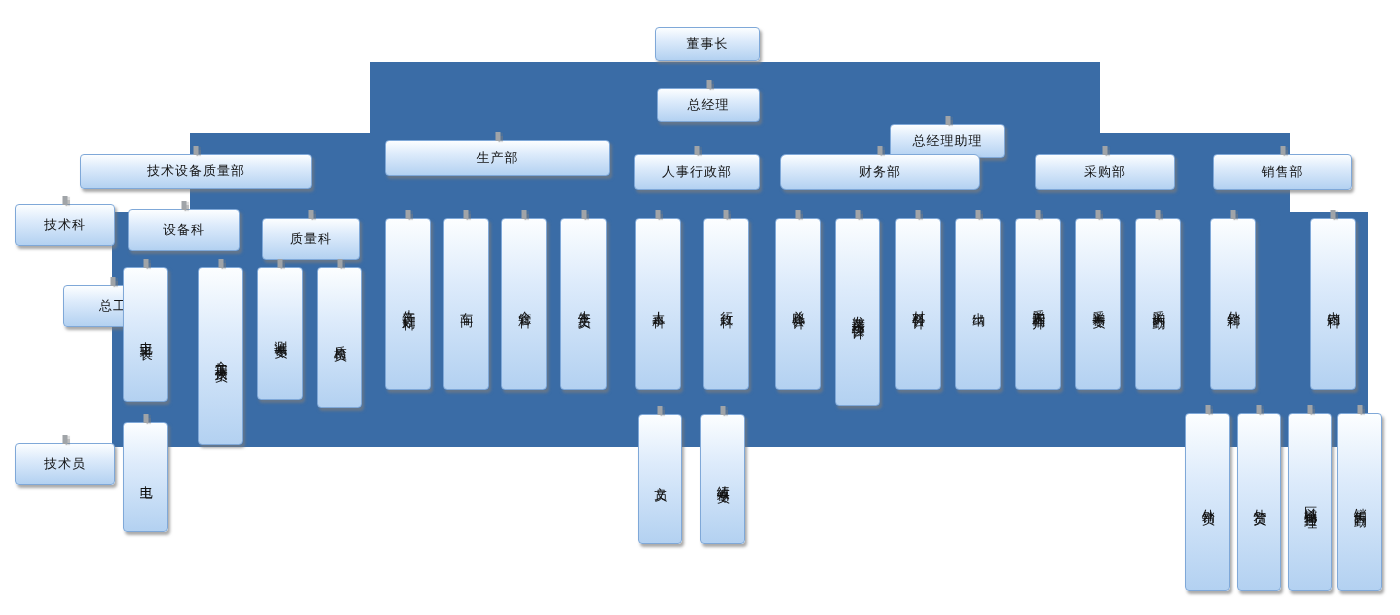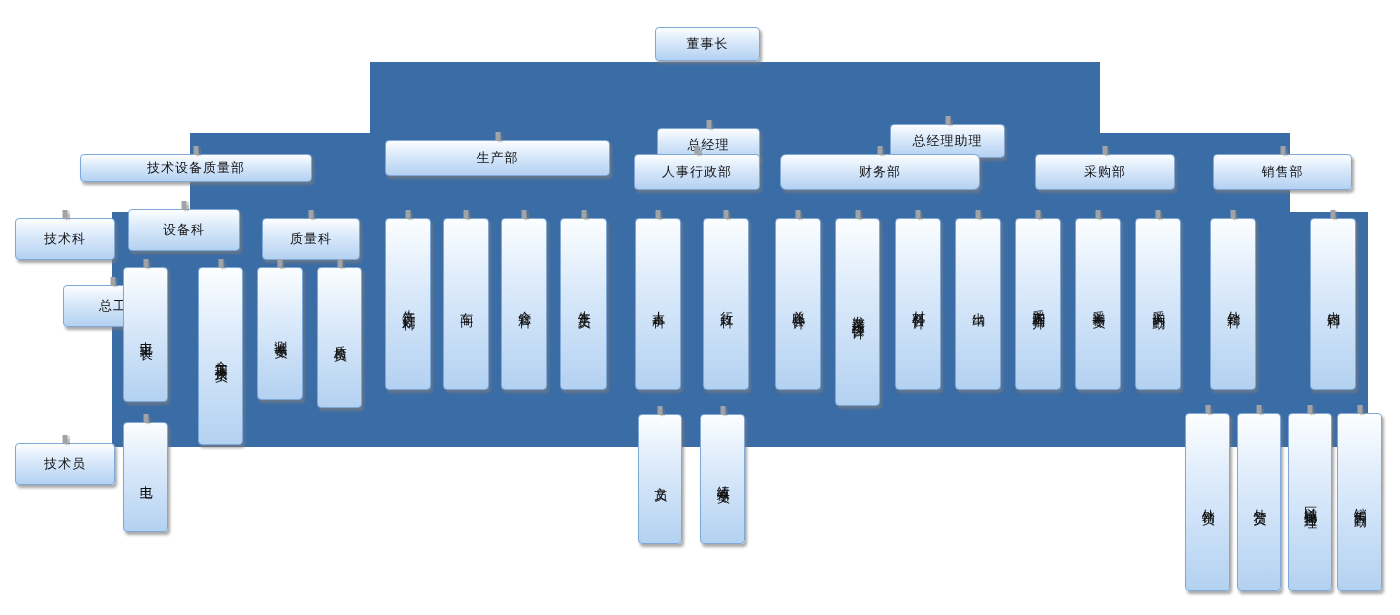--- a/index.html
+++ b/index.html
@@ -66,29 +66,29 @@
 <div class="canvas">
   <div class="backdrop-layer">
       <div class="backdrop-rect" style="left: 370px; top: 62px; width: 730px; height: 73px; background: rgb(58, 108, 166);"></div>
       <div class="backdrop-rect" style="left: 190px; top: 133px; width: 1100px; height: 80px; background: rgb(58, 108, 166);"></div>
       <div class="backdrop-rect" style="left: 112px; top: 212px; width: 1256px; height: 235px; background: rgb(58, 108, 166);"></div>
     </div>
   <div class="nodes-layer">
       <div class="node h" style="left: 655px; top: 27px; width: 105px; height: 34px;">
         <span class="label">董事长</span>
       </div>
-      <div class="node h" style="left: 657px; top: 88px; width: 103px; height: 34px; margin-top: 40px;">
+      <div class="node h" style="left: 657px; top: 88px; width: 103px; height: 34px;">
         <span class="stub"></span>
         <span class="label">总经理</span>
       </div>
       <div class="node h" style="left: 890px; top: 88px; width: 115px; height: 34px; margin-top: 36px;">
         <span class="stub"></span>
         <span class="label">总经理助理</span>
       </div>
-      <div class="node h" style="left: 80px; top: 154px; width: 232px; height: 28px;">
+      <div class="node h" style="left: 80px; top: 154px; width: 232px; height: 35px;">
         <span class="stub"></span>
         <span class="label">技术设备质量部</span>
       </div>
       <div class="node h" style="left: 385px; top: 140px; width: 225px; height: 36px;">
         <span class="stub"></span>
         <span class="label">生产部</span>
       </div>
       <div class="node h" style="left: 634px; top: 154px; width: 126px; height: 36px;">
         <span class="stub"></span>
         <span class="label">人事行政部</span>
@@ -98,21 +98,21 @@
         <span class="label">财务部</span>
       </div>
       <div class="node h" style="left: 1213px; top: 154px; width: 139px; height: 36px;">
         <span class="stub"></span>
         <span class="label">销售部</span>
       </div>
       <div class="node h" style="left: 1035px; top: 154px; width: 140px; height: 36px;">
         <span class="stub"></span>
         <span class="label">采购部</span>
       </div>
-      <div class="node h" style="left: 15px; top: 218px; width: 100px; height: 42px;">
+      <div class="node h" style="left: 15px; top: 204px; width: 100px; height: 42px;">
         <span class="stub"></span>
         <span class="label">技术科</span>
       </div>
       <div class="node h" style="left: 15px; top: 285px; width: 100px; height: 42px; margin-left: 48px;">
         <span class="stub"></span>
         <span class="label">总工</span>
       </div>
       <div class="node h" style="left: 15px; top: 443px; width: 100px; height: 42px;">
         <span class="stub"></span>
         <span class="label">技术员</span>

